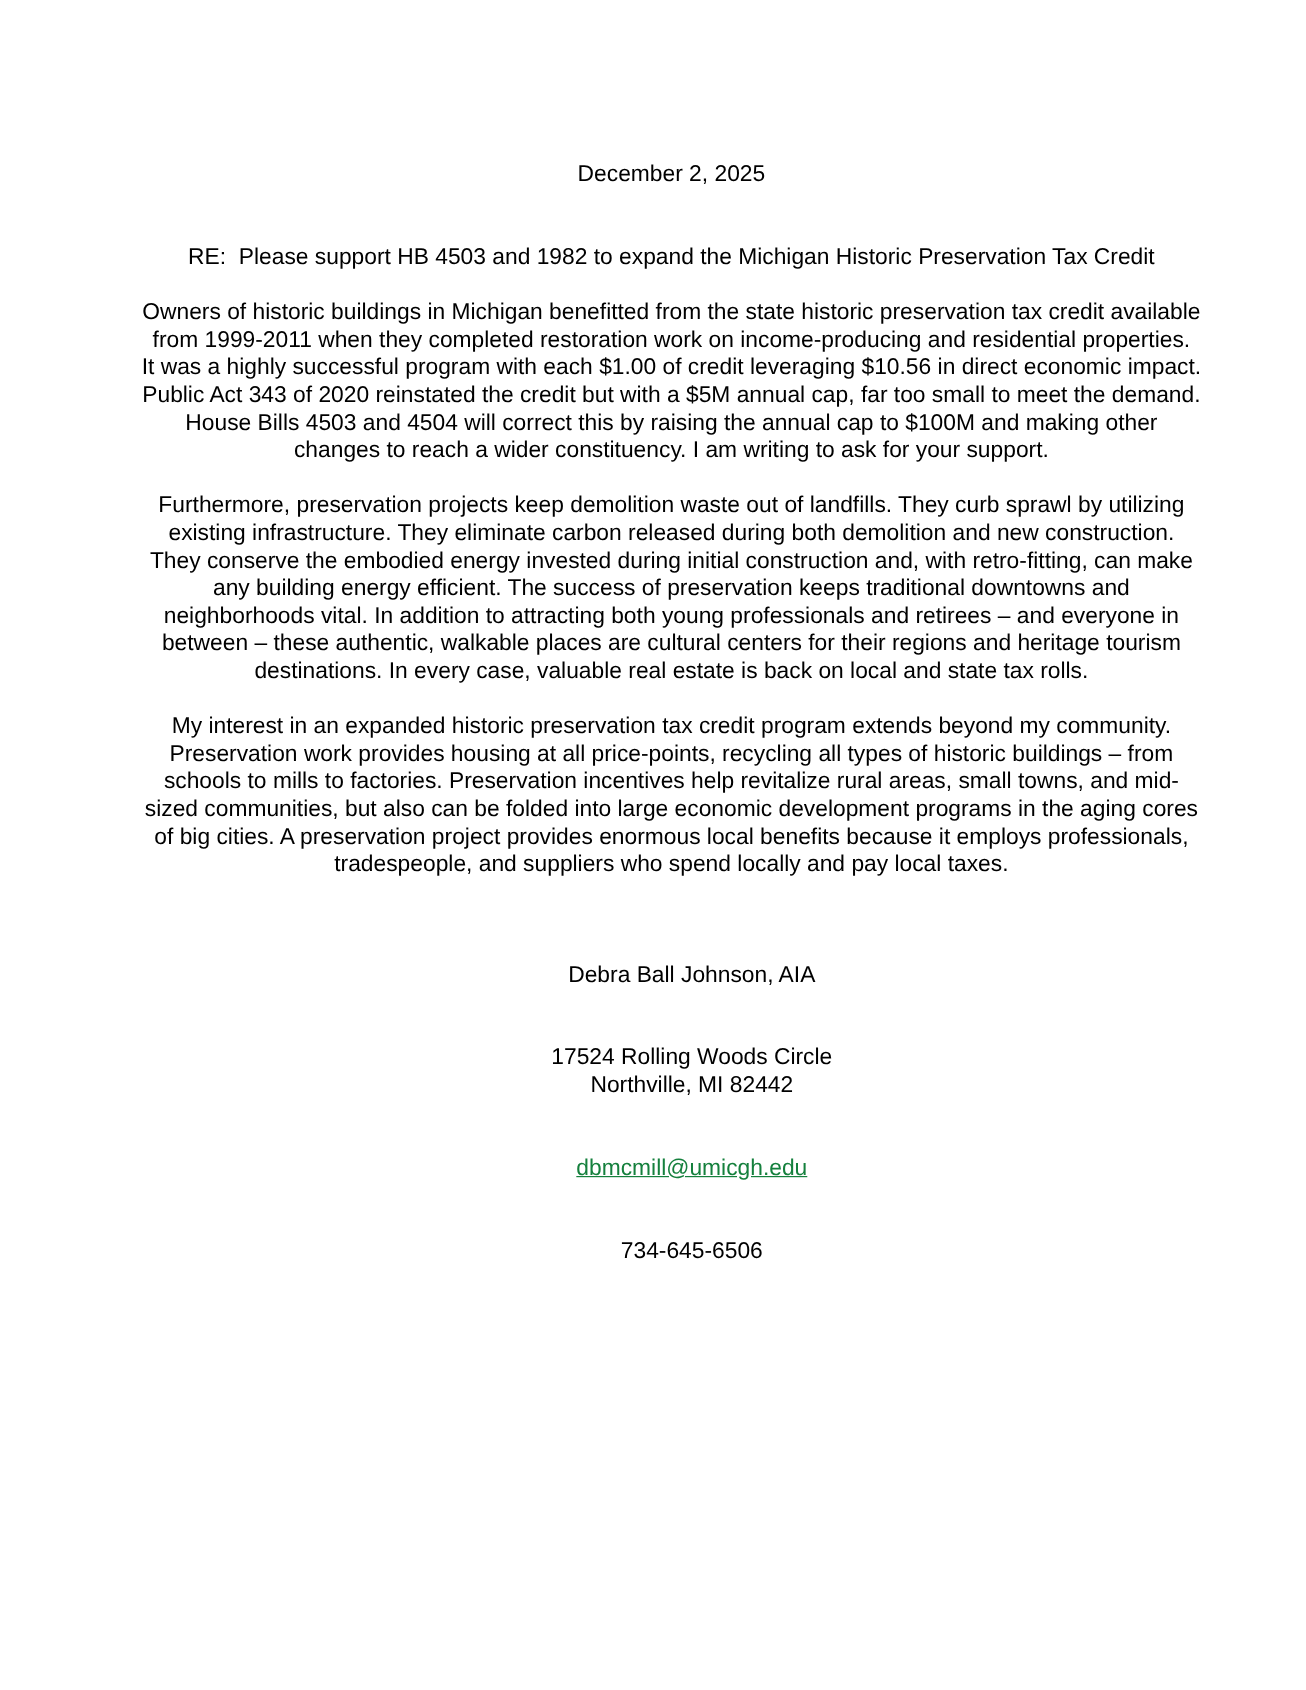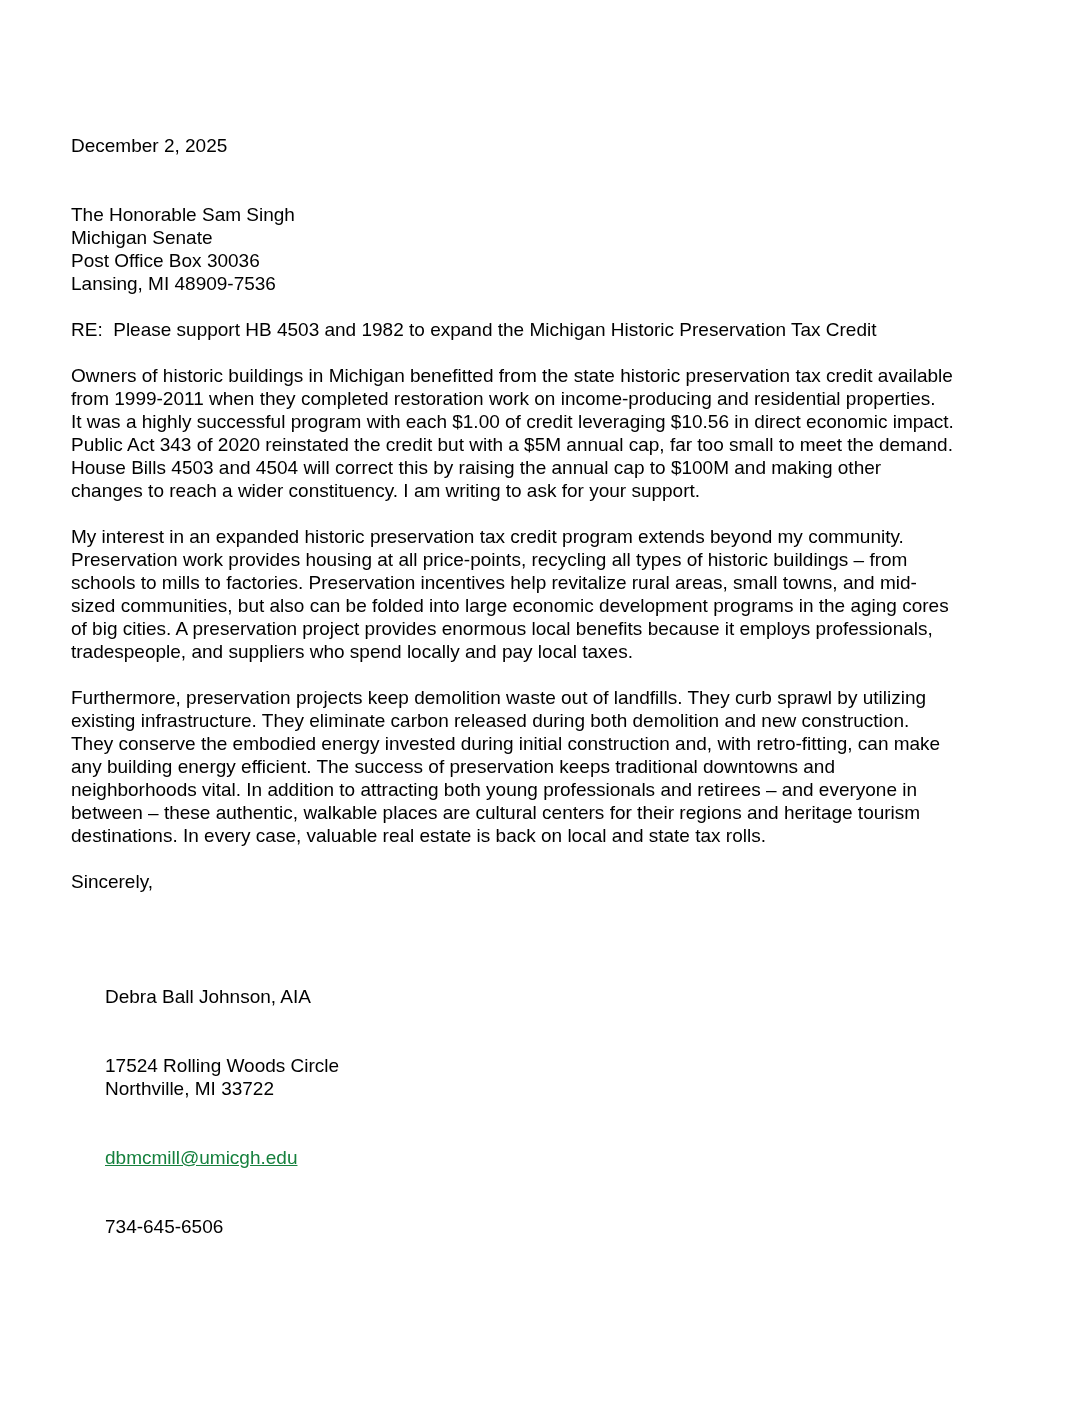--- a/index.html
+++ b/index.html
@@ -6,26 +6,27 @@
     margin: 0;
     padding: 0;
     background: #ffffff;
   }
   .page {
     position: relative;
     width: 1088px;
     height: 1408px;
     box-sizing: border-box;
     background: #ffffff;
-    padding: 134px 60px 0 71px;
+    padding: 134px 60px 0 91px;
     font-family: "Liberation Sans", sans-serif;
     font-size: 19px;
     line-height: 23px;
     color: #000000;
     overflow: hidden;
+    text-align: center;
   }
   .block {
     white-space: pre-wrap;
     margin: 0 0 23px 0;
   }
   .gap2 {
     margin-bottom: 46px;
   }
   .sig-line {
     white-space: pre-wrap;
@@ -37,54 +38,49 @@
     cursor: pointer;
   }
 </style>
 </head>
 <body>
 
 <div class="page">
 
   <div class="block gap2">December 2, 2025</div>
 
-  <div class="block">The Honorable Sam Singh
-Michigan Senate
-Post Office Box 30036
-Lansing, MI 48909-7536</div>
 
   <div class="block">RE:  Please support HB 4503 and 1982 to expand the Michigan Historic Preservation Tax Credit</div>
 
 
   <div class="block">Owners of historic buildings in Michigan benefitted from the state historic preservation tax credit available
 from 1999-2011 when they completed restoration work on income-producing and residential properties.
 It was a highly successful program with each $1.00 of credit leveraging $10.56 in direct economic impact.
 Public Act 343 of 2020 reinstated the credit but with a $5M annual cap, far too small to meet the demand.
 House Bills 4503 and 4504 will correct this by raising the annual cap to $100M and making other
 changes to reach a wider constituency. I am writing to ask for your support.</div>
 
-  <div class="block">My interest in an expanded historic preservation tax credit program extends beyond my community.
-Preservation work provides housing at all price-points, recycling all types of historic buildings – from
-schools to mills to factories. Preservation incentives help revitalize rural areas, small towns, and mid-
-sized communities, but also can be folded into large economic development programs in the aging cores
-of big cities. A preservation project provides enormous local benefits because it employs professionals,
-tradespeople, and suppliers who spend locally and pay local taxes.</div>
-
   <div class="block">Furthermore, preservation projects keep demolition waste out of landfills. They curb sprawl by utilizing
 existing infrastructure. They eliminate carbon released during both demolition and new construction.
 They conserve the embodied energy invested during initial construction and, with retro-fitting, can make
 any building energy efficient. The success of preservation keeps traditional downtowns and
 neighborhoods vital. In addition to attracting both young professionals and retirees – and everyone in
 between – these authentic, walkable places are cultural centers for their regions and heritage tourism
 destinations. In every case, valuable real estate is back on local and state tax rolls.</div>
 
+  <div class="block">My interest in an expanded historic preservation tax credit program extends beyond my community.
+Preservation work provides housing at all price-points, recycling all types of historic buildings – from
+schools to mills to factories. Preservation incentives help revitalize rural areas, small towns, and mid-
+sized communities, but also can be folded into large economic development programs in the aging cores
+of big cities. A preservation project provides enormous local benefits because it employs professionals,
+tradespeople, and suppliers who spend locally and pay local taxes.</div>
 
-  <div class="block gap2">Sincerely,</div>
+
 
   <div class="block">
     <div class="sig-line">Debra Ball Johnson, AIA</div>
     <div class="sig-line">17524 Rolling Woods Circle
-Northville, MI 33722</div>
+Northville, MI 82442</div>
     <div class="sig-line"><a class="email">dbmcmill@umicgh.edu</a></div>
     <div class="sig-line">734-645-6506</div>
   </div>
 
 </div>
 
 </body></html>

